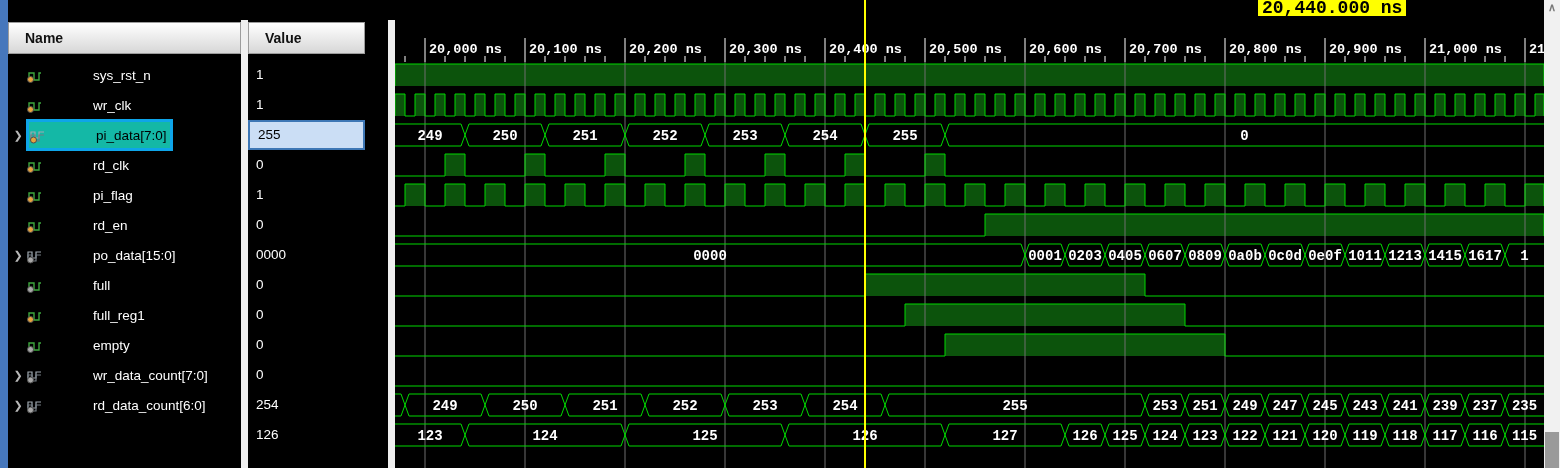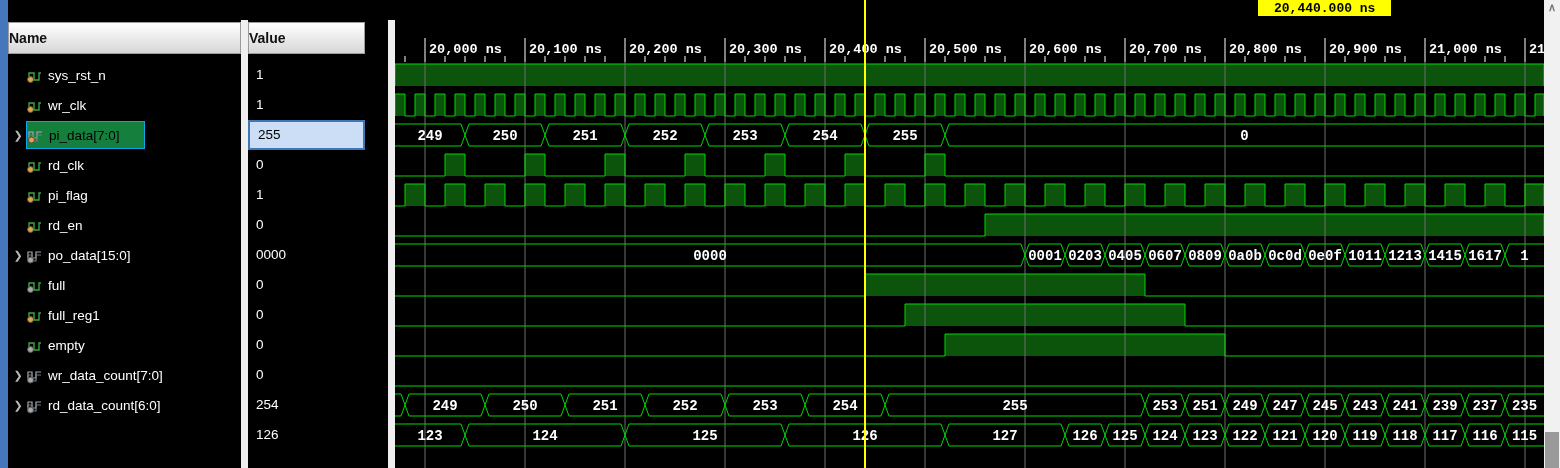--- a/index.html
+++ b/index.html
@@ -8,35 +8,35 @@
   .accent{position:absolute;left:0;top:0;width:8px;height:468px;background:#4677BC;}
   .panel{position:absolute;top:0;height:468px;background:#000;overflow:hidden;}
   .names-panel{left:8px;width:233px;}
   .values-panel{left:248px;width:117px;}
   .vgap{position:absolute;top:20px;bottom:0;background:#efefef;}
   .gap1{left:241px;width:7px;}
   .gap2{left:388px;width:7px;}
   .colhead{position:absolute;top:22px;height:32px;left:0;right:0;
            background:linear-gradient(#ffffff,#e9e9e9 55%,#d7d7d7);
            border:1px solid #9c9c9c;box-sizing:border-box;
-           color:#111;font-size:14px;font-weight:bold;line-height:30px;padding-left:0;}
+           color:#111;font-size:14px;font-weight:bold;line-height:30px;padding-left:16px;}
   .rows{position:absolute;top:60px;left:0;right:0;}
   .sig-row{height:30px;display:flex;align-items:center;white-space:nowrap;}
   .chev{width:16px;margin-left:2px;color:#b9b9b9;font-size:11px;text-align:center;flex:0 0 16px;}
   .sigicon{width:17px;height:16px;flex:0 0 17px;margin-right:5px;position:relative;top:1px;}
-  .signame{color:#fff;font-size:13.5px;}
-  .selbox{display:flex;align-items:center;background:#15803d;border:1px solid #0ea5e9;
-          height:26px;padding-right:24px;}
+  .signame{color:#fff;font-size:13.5px;margin-left:45px;}
+  .selbox{display:flex;align-items:center;background:#14b8a6;border:3px solid #0ea5e9;
+          height:26px;padding-right:3px;}
   .selbox .signame{color:#000;}
   .val-row{height:30px;line-height:30px;color:#fff;font-size:13.5px;padding-left:8px;box-sizing:border-box;}
   .val-row.selected{background:#CBDEF5;color:#000;border:2px solid #3E77B5;line-height:26px;}
   .wave-wrap{position:absolute;left:395px;top:0;width:1149px;height:468px;background:#000;overflow:hidden;}
   .cursor-label{position:absolute;top:0;height:16px;line-height:17px;background:#FFFF00;color:#000;
-                font-family:"Liberation Mono",monospace;font-weight:bold;font-size:13px;
-                padding:0 16px;z-index:5;}
+                font-family:"Liberation Mono",monospace;font-weight:bold;font-size:18px;
+                padding:0 4px;z-index:5;}
   .scrollbar{position:absolute;left:1544px;top:0;width:16px;height:468px;background:#f1f1f1;}
   .sb-up{position:absolute;top:0;left:0;width:16px;height:16px;color:#7a7a7a;font-size:11px;
          text-align:center;line-height:14px;font-weight:bold;}
   .sb-thumb{position:absolute;left:1px;bottom:0;width:14px;height:36px;background:#9a9a9a;}
   svg text{font-family:"Liberation Mono",monospace;}
 </style>
 </head>
 <body>
 
 <div class="root">

